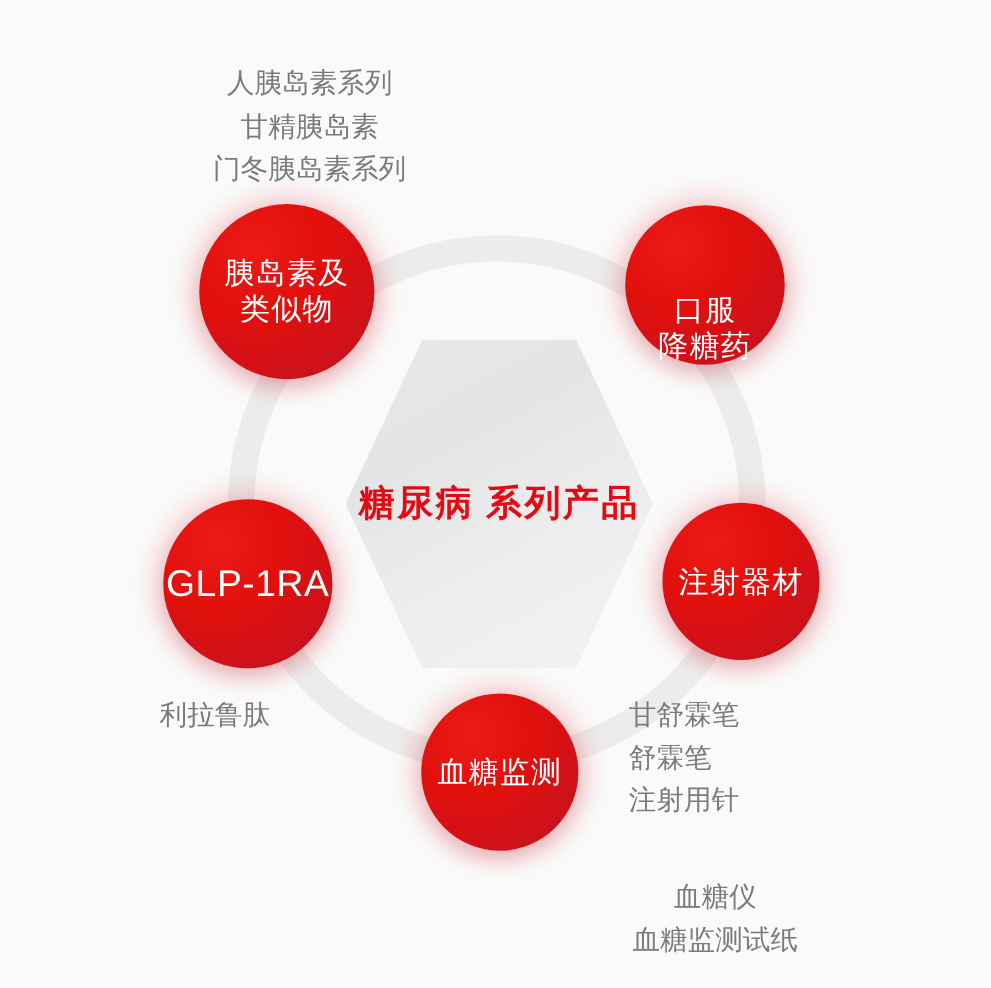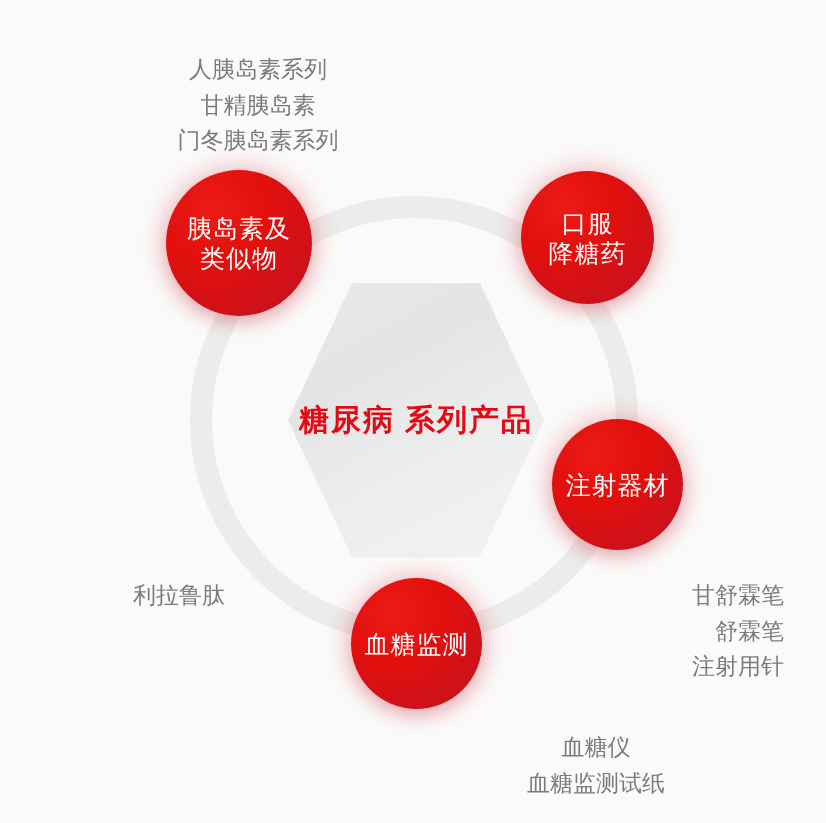--- a/index.html
+++ b/index.html
@@ -75,38 +75,38 @@
   .node .node-label {
     display: block;
     white-space: pre-line;
     letter-spacing: 1px;
   }
   .node-cn .node-label { font-size: 25px; }
   .node-latin .node-label { font-size: 31px; letter-spacing: 0.5px; }
 
   
   #node-insulin    { left: 166px; top: 170px; width: 146px; height: 146px; }
-  #node-oral       { left: 521px; top: 171px; width: 133px; height: 133px; }
+  #node-oral       { left: 521px; top: 171px; width: 133px; height: 133px; align-items: flex-end; }
   #node-glp        { left: 136px; top: 416px; width: 141px; height: 141px; }
   #node-device     { left: 552px; top: 419px; width: 131px; height: 131px; }
   #node-monitoring { left: 351px; top: 578px; width: 131px; height: 131px; }
 
   
   .annot {
     position: absolute;
     color: #7b7b7b;
     font-size: 23px;
     line-height: 1.55;
     white-space: pre;
     z-index: 2;
   }
   #annot-insulin    { left: 48px;  top: 52px;  width: 420px; text-align: center; }
   #annot-oral       { left: 418px; top: 20px;  width: 390px; text-align: center; }
   #annot-glp        { left: 44px;  top: 578px; width: 270px; text-align: center; }
-  #annot-device     { left: 524px; top: 578px; width: 260px; text-align: right; }
+  #annot-device     { left: 524px; top: 578px; width: 260px; text-align: left; }
 
   #annot-monitoring {
     position: absolute;
     left: 175px;
     top: 730px;
     width: 490px;
     display: flex;
     justify-content: flex-end;
     gap: 36px;
     z-index: 2;
@@ -139,20 +139,23 @@
   <div class="node node-cn" id="node-insulin">
     <span class="node-label">胰岛素及
 类似物</span>
   </div>
 
   <div class="node node-cn" id="node-oral">
     <span class="node-label">口服
 降糖药</span>
   </div>
 
+  <div class="node node-latin" id="node-glp">
+    <span class="node-label">GLP-1RA</span>
+  </div>
 
   <div class="node node-cn" id="node-device">
     <span class="node-label">注射器材</span>
   </div>
 
   <div class="node node-cn" id="node-monitoring">
     <span class="node-label">血糖监测</span>
   </div>
 
   <div class="annot" id="annot-insulin">人胰岛素系列

